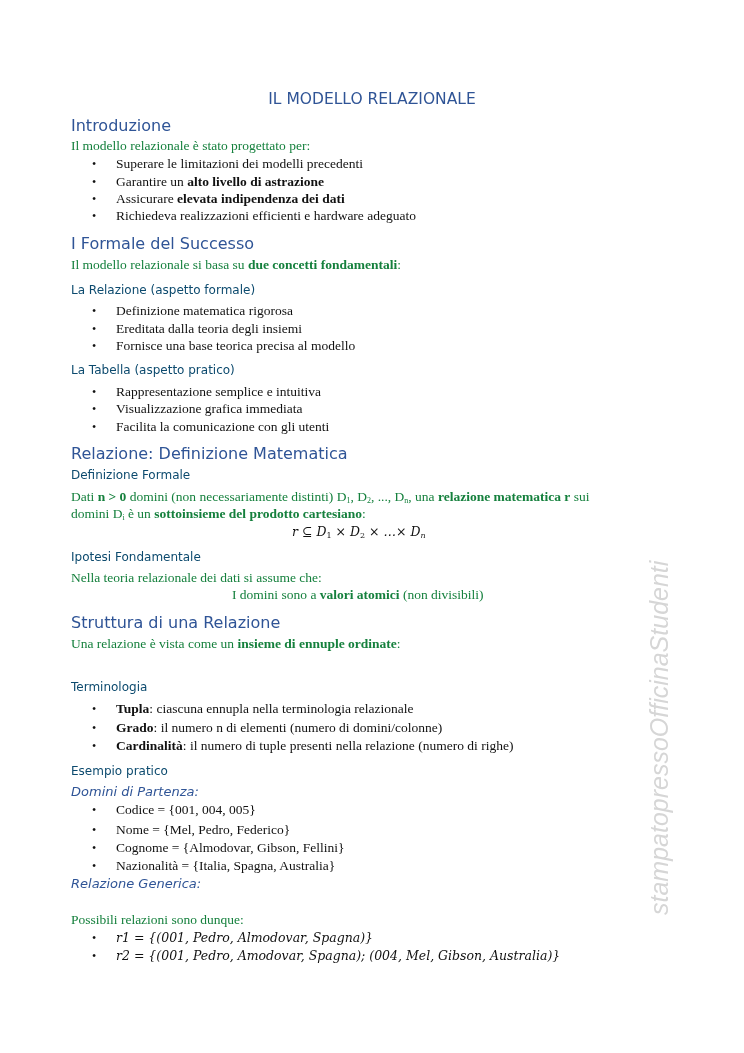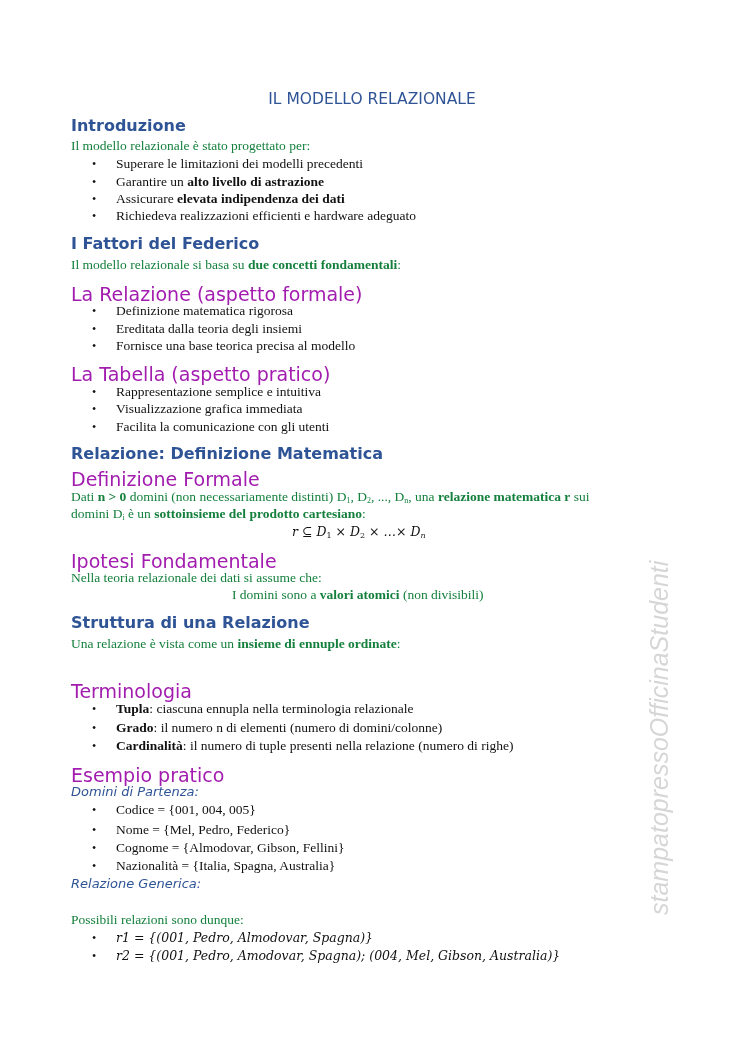--- a/index.html
+++ b/index.html
@@ -1,20 +1,20 @@
 <!DOCTYPE html>
 <html><head>
   <meta charset="utf-8">
   <style>
     html, body { margin:0; padding:0; background:#ffffff; }
     body { width:744px; height:1053px; position:relative; overflow:hidden; }
     .page { position:absolute; left:0; top:0; width:744px; height:1053px; background:#fff; }
     .title { position:absolute; left:0; width:744px; top:90px; text-align:center; font-family:"DejaVu Sans", sans-serif; font-size:15.5px; color:#2f5496; letter-spacing:0px; }
-    .h1 { position:absolute; left:71px; font-family:"DejaVu Sans", sans-serif; font-size:16px; color:#2f5496; font-weight:bold; white-space:nowrap; }
-    .h2 { position:absolute; left:71px; font-family:"DejaVu Sans", sans-serif; font-size:19px; color:#a21caf; white-space:nowrap; }
+    .h1 { position:absolute; left:71px; font-family:"DejaVu Sans", sans-serif; font-size:16px; color:#2f5496; font-weight:normal; white-space:nowrap; }
+    .h2 { position:absolute; left:71px; font-family:"DejaVu Sans", sans-serif; font-size:12px; color:#0c4a6e; white-space:nowrap; }
     .h3 { position:absolute; left:71px; font-family:"DejaVu Sans", sans-serif; font-size:13px; color:#2f5496; font-style:italic; white-space:nowrap; }
     .p { position:absolute; left:71px; font-family:"Liberation Serif", serif; font-size:13.5px; color:#15803d; white-space:nowrap; }
     .li { position:absolute; left:92px; font-family:"Liberation Serif", serif; font-size:13.5px; color:#111; white-space:nowrap; }
     .li .bul { display:inline-block; width:24px; font-size:12px; }
     .li .txt { position:absolute; left:24px; top:0; }
     .math { position:absolute; font-family:"DejaVu Serif", serif; font-style:italic; font-size:12.5px; color:#111; white-space:nowrap; }
     .math .up { font-style:normal; }
     sub { font-size:8px; vertical-align:-2px; }
     b { font-weight:bold; }
     .watermark { position:absolute; left:645px; top:915px; transform-origin:0 0; transform:rotate(-90deg); font-family:"Liberation Sans", sans-serif; font-style:italic; font-size:25px; color:#d6d6d6; white-space:nowrap; }
@@ -26,21 +26,21 @@
 
   <div class="title">IL MODELLO RELAZIONALE</div>
 
   <div class="h1" style="top:116px">Introduzione</div>
   <div class="p" style="top:138px">Il modello relazionale è stato progettato per:</div>
   <div class="li" style="top:156px"><span class="bul">•</span><span class="txt">Superare le limitazioni dei modelli precedenti</span></div>
   <div class="li" style="top:174px"><span class="bul">•</span><span class="txt"><span>Garantire un </span><b>alto livello di astrazione</b></span></div>
   <div class="li" style="top:191px"><span class="bul">•</span><span class="txt"><span>Assicurare </span><b>elevata indipendenza dei dati</b></span></div>
   <div class="li" style="top:208px"><span class="bul">•</span><span class="txt">Richiedeva realizzazioni efficienti e hardware adeguato</span></div>
 
-  <div class="h1" style="top:234px">I Fattori del Federico</div>
+  <div class="h1" style="top:234px">I Formale del Successo</div>
   <div class="p" style="top:257px"><span>Il modello relazionale si basa su </span><b>due concetti fondamentali</b><span>:</span></div>
 
   <div class="h2" style="top:283px">La Relazione (aspetto formale)</div>
   <div class="li" style="top:303px"><span class="bul">•</span><span class="txt">Definizione matematica rigorosa</span></div>
   <div class="li" style="top:321px"><span class="bul">•</span><span class="txt">Ereditata dalla teoria degli insiemi</span></div>
   <div class="li" style="top:338px"><span class="bul">•</span><span class="txt">Fornisce una base teorica precisa al modello</span></div>
 
   <div class="h2" style="top:363px">La Tabella (aspetto pratico)</div>
   <div class="li" style="top:384px"><span class="bul">•</span><span class="txt">Rappresentazione semplice e intuitiva</span></div>
   <div class="li" style="top:401px"><span class="bul">•</span><span class="txt">Visualizzazione grafica immediata</span></div>

